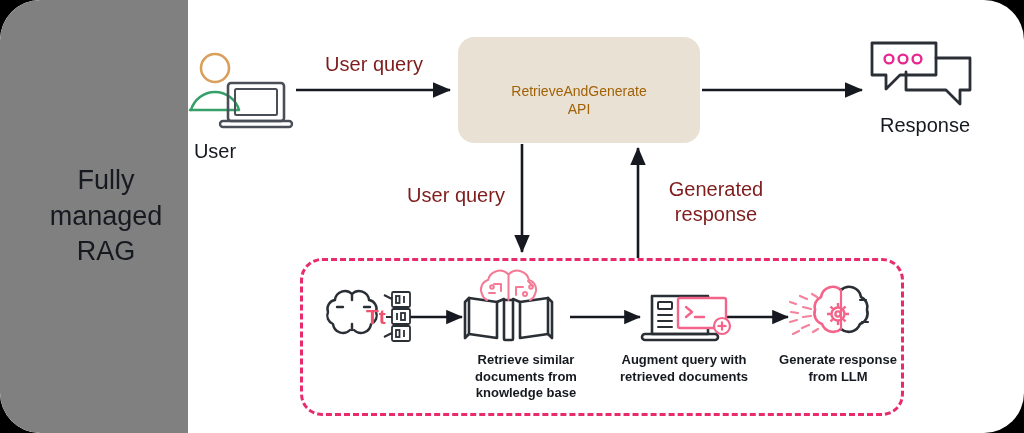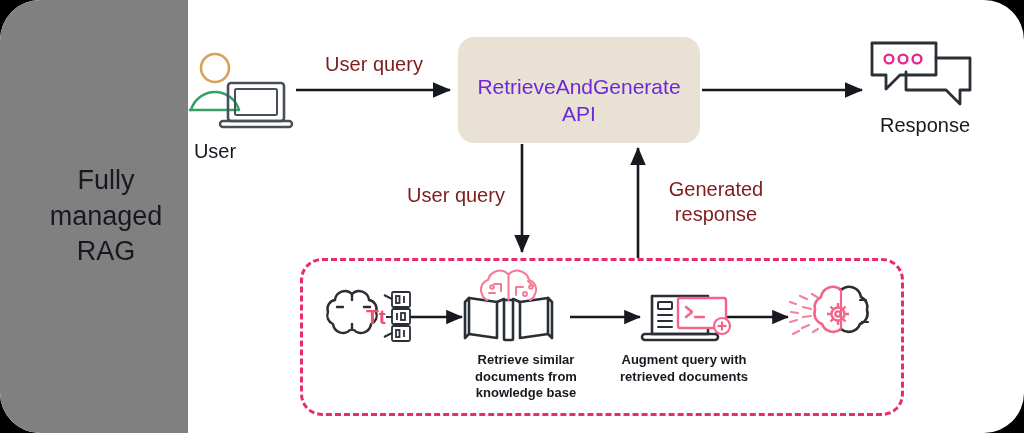--- a/index.html
+++ b/index.html
@@ -81,22 +81,22 @@
     top: 37px;
     width: 242px;
     height: 106px;
     background: #e9e1d3;
     border-radius: 16px;
     display: flex;
     align-items: center;
     justify-content: center;
   }
   #api-box-label {
-    color: #6d28d9;
-    font-size: 21px;
+    color: #a16207;
+    font-size: 14px;
     line-height: 1.3;
     text-align: center;
     white-space: pre-line;
     font-family: "Liberation Sans", sans-serif;
     margin-top: 20px;
   }
 
   
   #pipeline-box {
     position: absolute;
@@ -298,14 +298,16 @@
   <div class="node-caption" style="left:860px; top:114px; width:130px;">Response</div>
 
 
   <div class="icon-caption" style="left:460px; top:352px; width:132px;">Retrieve similar
 documents from
 knowledge base</div>
 
   <div class="icon-caption" style="left:608px; top:352px; width:152px;">Augment query with
 retrieved documents</div>
 
+  <div class="icon-caption" style="left:772px; top:352px; width:132px;">Generate response
+from LLM</div>
 
 </div>
 
 </body></html>

